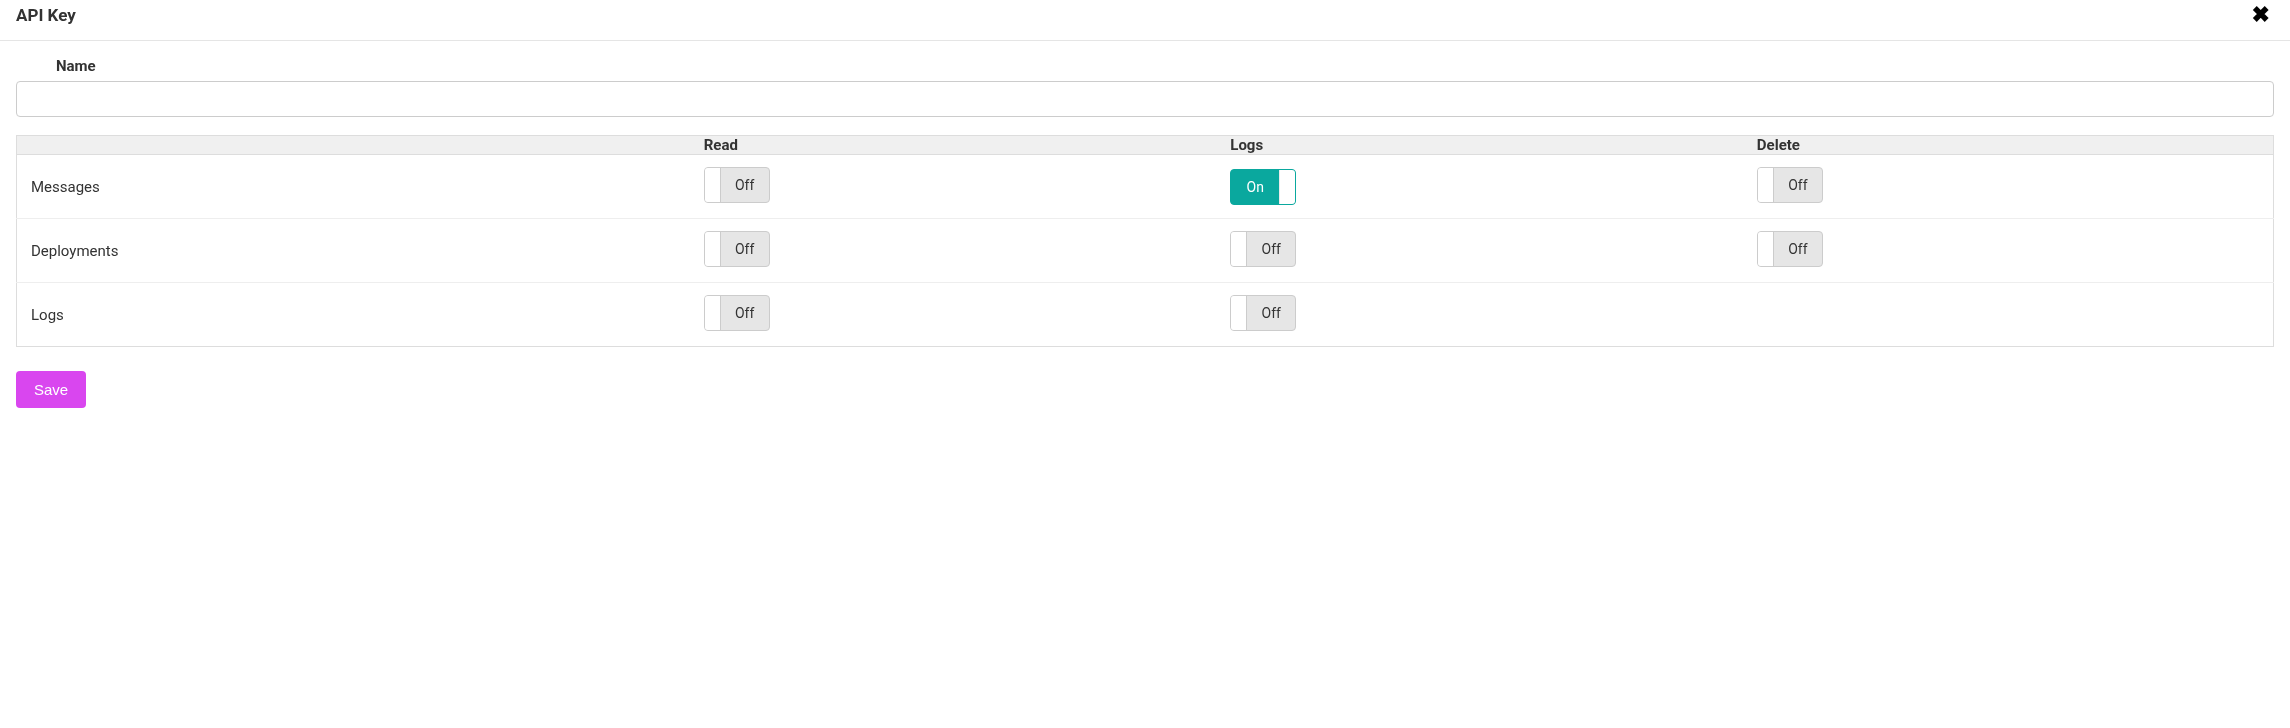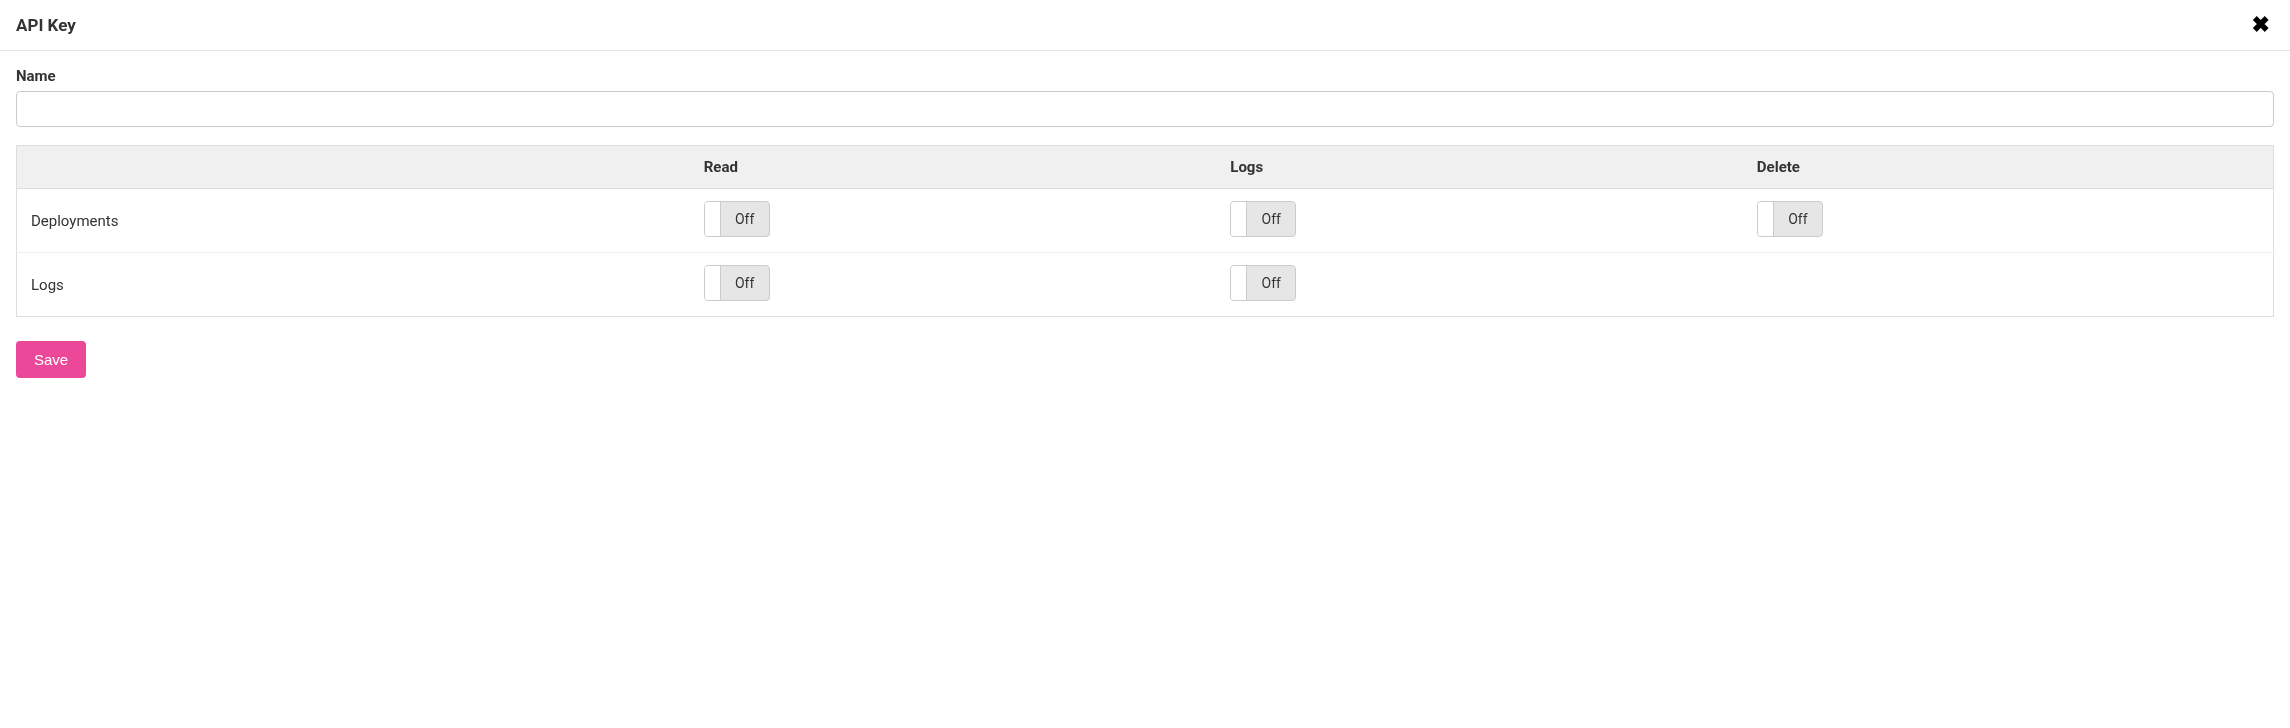--- a/index.html
+++ b/index.html
@@ -10,21 +10,21 @@
     color: #333;
     background: #fff;
   }
   .modal {
     width: 100%;
   }
   .modal-header {
     display: flex;
     align-items: center;
     justify-content: space-between;
-    padding: 14px 16px 14px 16px;
+    padding: 4px 16px 14px 16px;
     border-bottom: 1px solid #e5e5e5;
   }
   .modal-header h2 {
     margin: 0;
     font-size: 17px;
     font-weight: 700;
     color: #333;
   }
   .close-icon {
     cursor: pointer;
@@ -38,20 +38,21 @@
     padding: 16px 16px 8px 16px;
   }
   .field-label {
     font-weight: 700;
     font-size: 15px;
     color: #333;
     margin-bottom: 6px;
     display: flex;
     align-items: center;
     gap: 6px;
+    margin-left: 40px;
   }
   .field-label .help-link {
     font-weight: 700;
     font-size: 13px;
     color: #0aa89e;
     display: inline-flex;
     align-items: center;
     gap: 3px;
     cursor: pointer;
   }
@@ -75,21 +76,21 @@
     width: 100%;
     border-collapse: collapse;
     border: 1px solid #ddd;
     margin-top: 6px;
   }
   table.perm thead th {
     background: #f0f0f0;
     font-weight: 700;
     font-size: 15px;
     color: #333;
-    padding: 12px 10px;
+    padding: 0 10px;
     border-bottom: 1px solid #ddd;
   }
   table.perm tbody td {
     padding: 12px 10px;
     border-top: 1px solid #eee;
     font-size: 15px;
     color: #333;
     vertical-align: middle;
   }
   table.perm th:first-child,
@@ -143,21 +144,21 @@
   }
   .toggle.on .lbl {
     color: #fff;
     order: 1;
   }
 
   .modal-footer {
     padding: 16px;
   }
   .btn-save {
-    background: #ec4899;
+    background: #d946ef;
     color: #fff;
     border: none;
     border-radius: 4px;
     padding: 10px 18px;
     font-size: 15px;
     font-weight: 500;
     cursor: pointer;
   }
 </style>
 </head>
@@ -182,20 +183,35 @@
       <thead>
         <tr>
           <th></th>
           <th>Read</th>
           <th>Logs</th>
           <th>Delete</th>
         </tr>
       </thead>
       <tbody id="perm-body">
           <tr>
+            <td>Messages</td>
+            <td><div class="toggle">
+                <div class="knob"></div>
+                <div class="lbl">Off</div>
+              </div></td>
+            <td><div class="toggle on">
+                <div class="knob"></div>
+                <div class="lbl">On</div>
+              </div></td>
+            <td><div class="toggle">
+                <div class="knob"></div>
+                <div class="lbl">Off</div>
+              </div></td>
+          </tr>
+          <tr>
             <td>Deployments</td>
             <td><div class="toggle">
                 <div class="knob"></div>
                 <div class="lbl">Off</div>
               </div></td>
             <td><div class="toggle">
                 <div class="knob"></div>
                 <div class="lbl">Off</div>
               </div></td>
             <td><div class="toggle">

